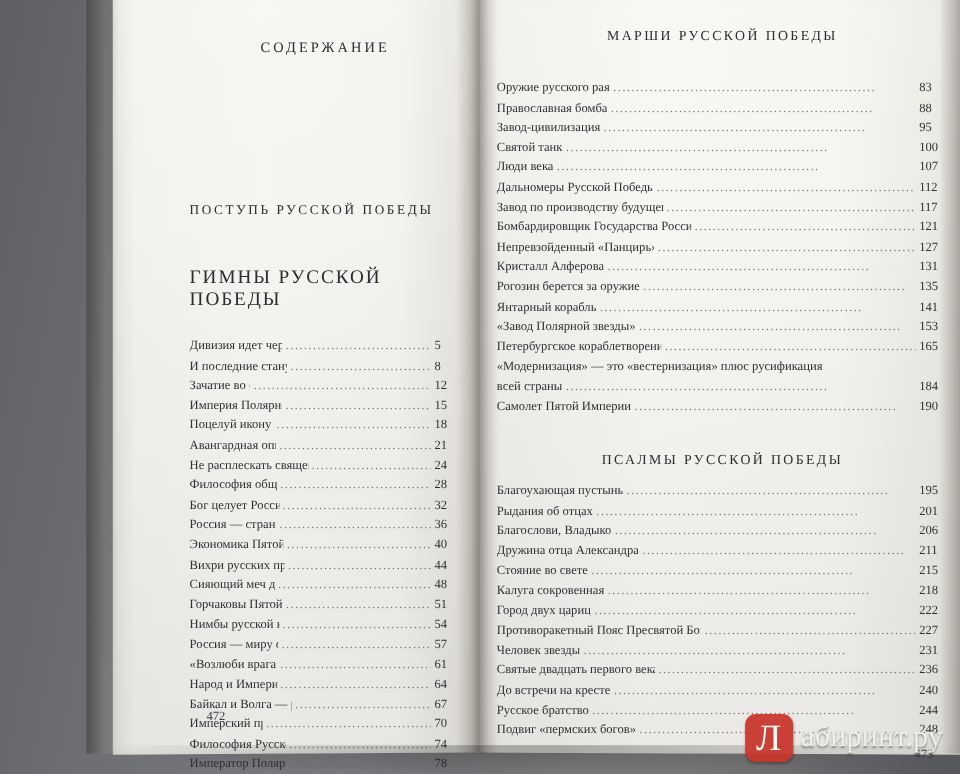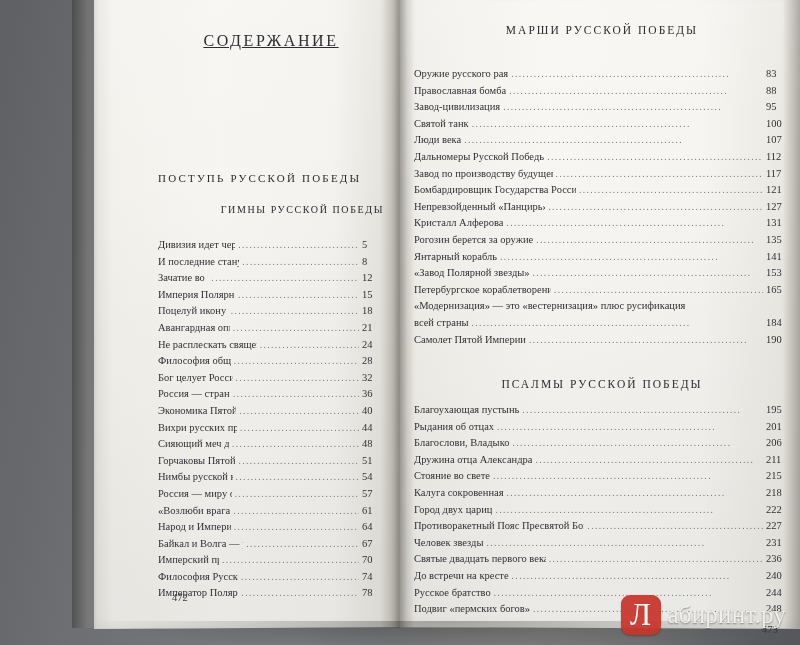--- a/index.html
+++ b/index.html
@@ -117,35 +117,34 @@
     width: 376px;
   }
   .head-center {
     text-align: center;
     letter-spacing: 2.0px;
     font-size: 11.5px;
     color: #2c2d32;
   }
   .head-toc {
     margin-top: 4px;
-    font-size: 16px;
+    font-size: 12px;
     letter-spacing: 2.6px;
-    text-decoration: underline;
   }
   .sect-title {
     text-align: left;
     letter-spacing: 2.2px;
     font-size: 11px;
     color: #2b2c31;
   }
   .sect-sub {
-    text-align: right;
+    text-align: left;
     letter-spacing: 1.6px;
-    font-size: 10px;
-    margin-top: 20px;
+    font-size: 16px;
+    margin-top: 42px;
     color: #2b2c31;
   }
   .entries {
     margin-top: 22px;
   }
   .entry {
     display: flex;
     align-items: baseline;
     font-size: 10.5px;
     line-height: 16.6px;

